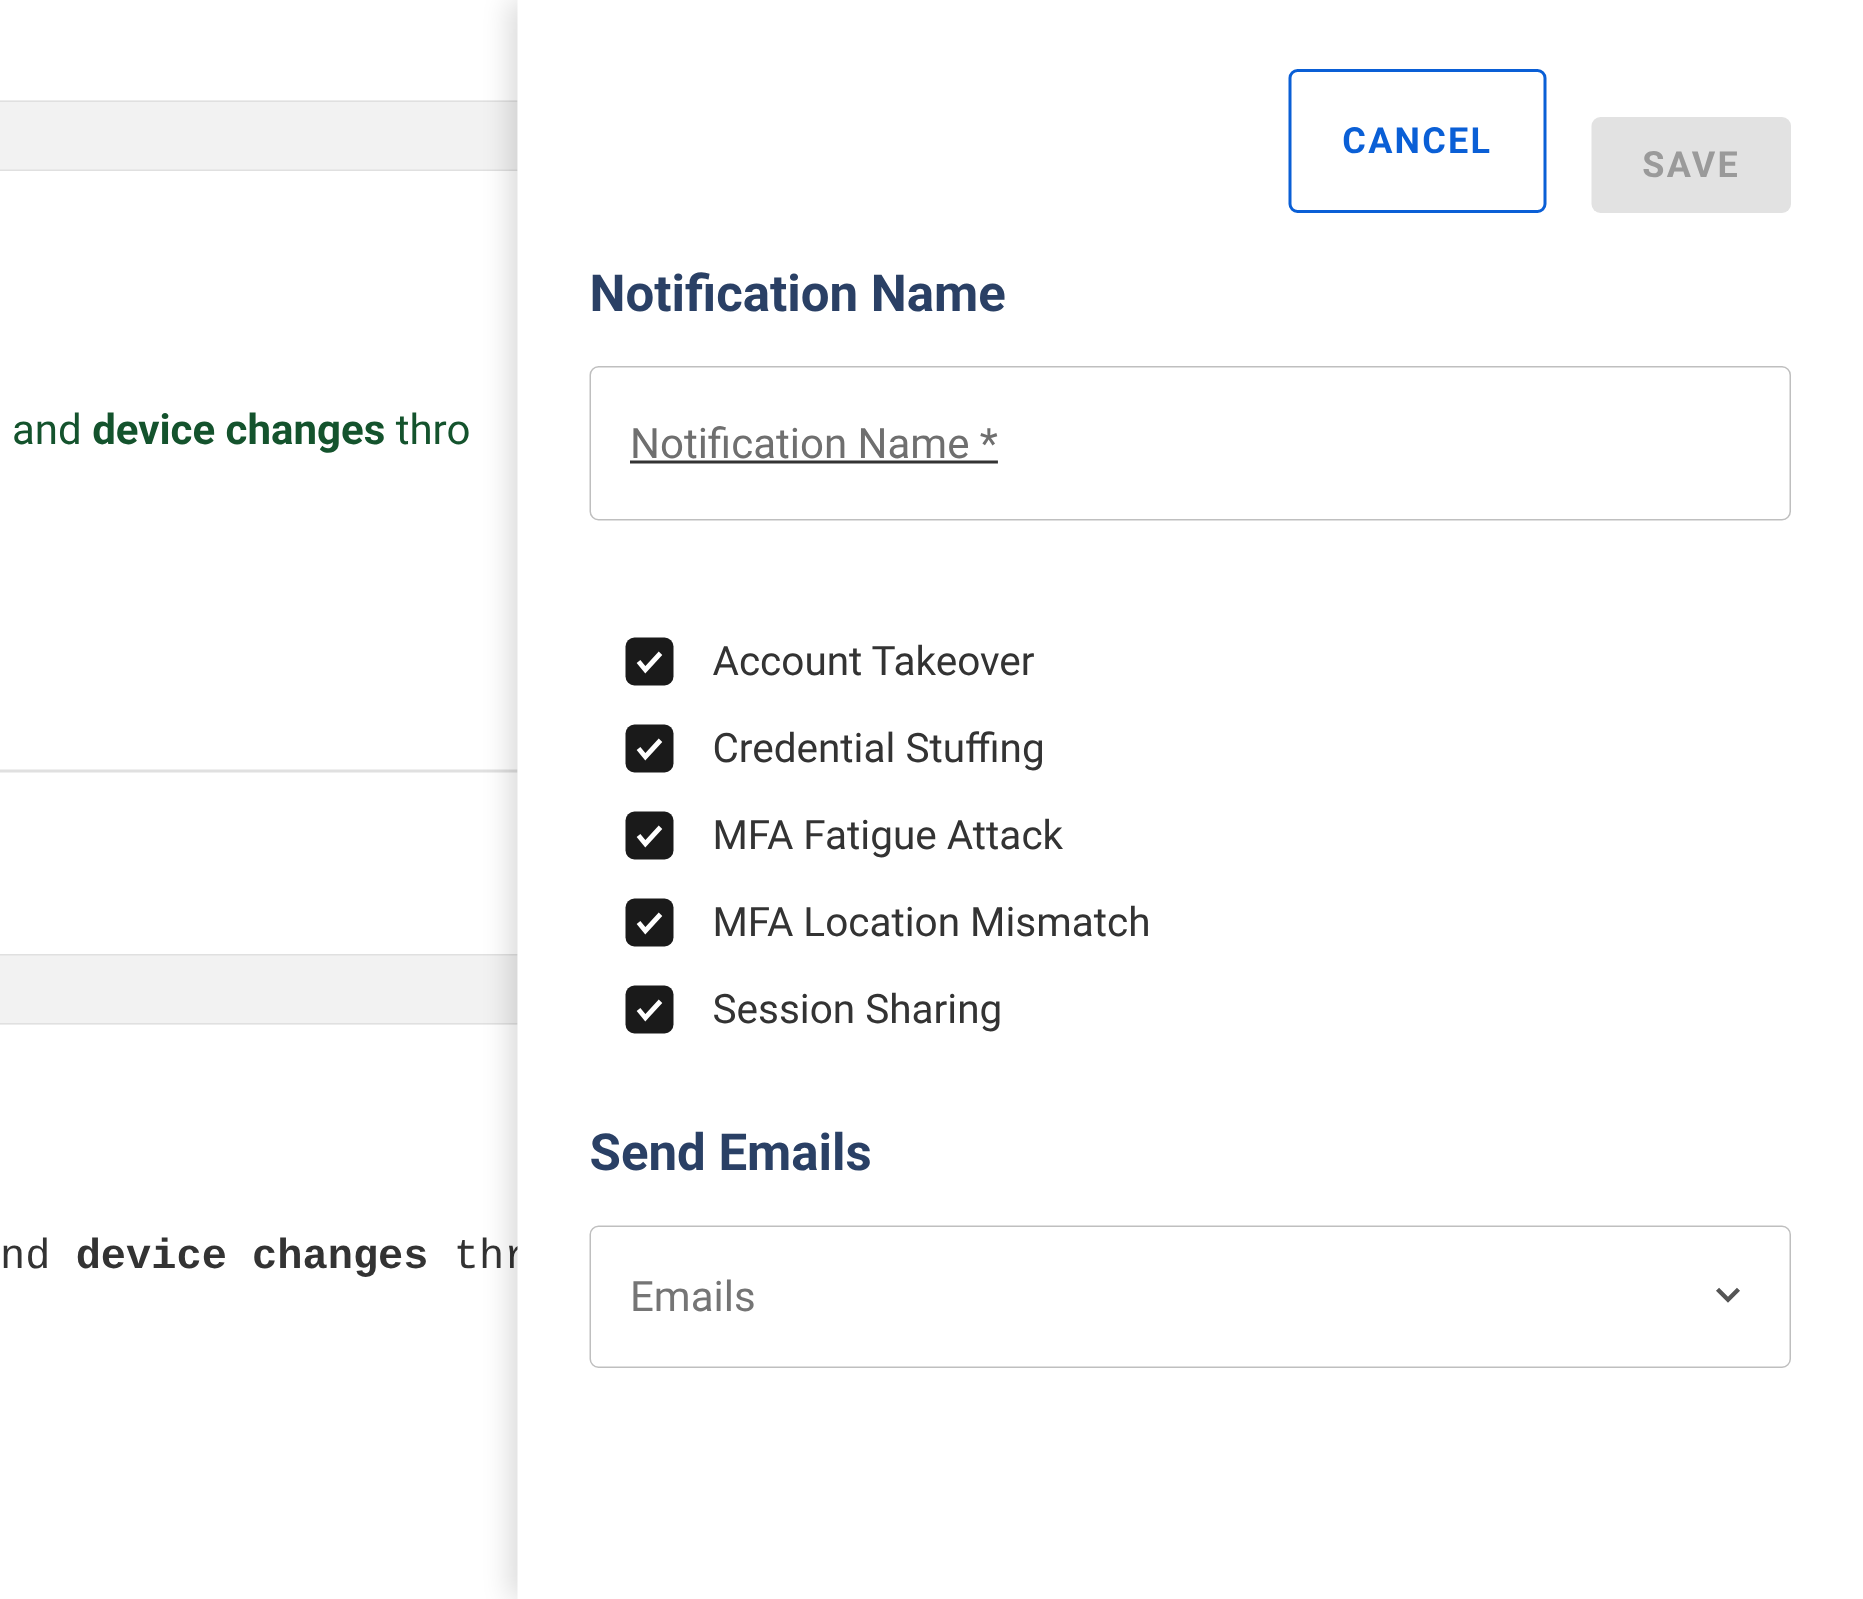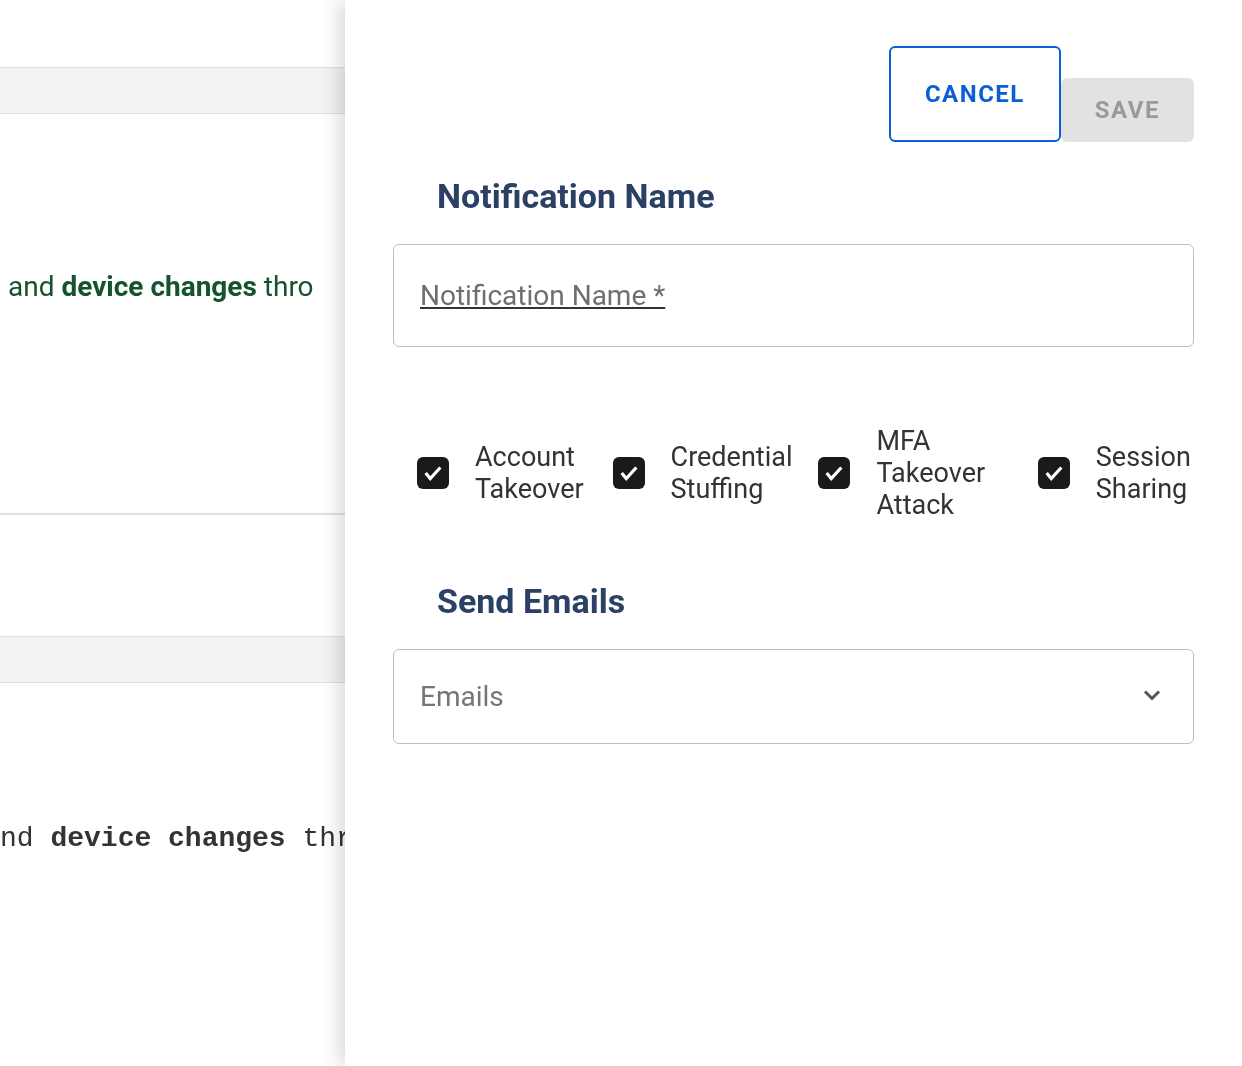--- a/index.html
+++ b/index.html
@@ -84,20 +84,21 @@
       right: 0;
       bottom: 0;
       background: #ffffff;
       box-shadow: -6px 0 18px rgba(0,0,0,0.15);
       padding: 46px 48px 0 48px;
     }
 
     .panel-actions {
       display: flex;
       justify-content: flex-end;
+      gap: 30px;
       margin-bottom: 34px;
     }
 
     .btn {
       font-size: 24px;
       font-weight: 700;
       letter-spacing: 1.5px;
       padding: 18px 34px;
       border-radius: 6px;
       cursor: pointer;
@@ -116,41 +117,40 @@
       border: none;
       cursor: not-allowed;
       margin-top: 32px;
     }
 
     .section-title {
       font-size: 34px;
       font-weight: 700;
       color: #2a4065;
       margin-bottom: 28px;
-      margin-left: 44px;
     }
 
     .text-input {
       width: 100%;
       font-size: 28px;
       font-family: inherit;
       padding: 34px 26px;
       border: 1px solid #bfbfbf;
       border-radius: 6px;
       color: #333;
       margin-bottom: 78px;
       text-decoration: underline;
     }
     .text-input::placeholder {
       color: #6f6f6f;
     }
 
     .checkbox-list {
       display: flex;
-      flex-direction: row;
+      flex-direction: column;
       gap: 26px;
       padding-left: 24px;
       margin-bottom: 60px;
     }
 
     .checkbox-row {
       display: flex;
       align-items: center;
       gap: 26px;
     }
@@ -259,23 +259,31 @@
       </span>
       <span class="checkbox-label">Credential Stuffing</span>
     </div>
 
     <div class="checkbox-row">
       <span class="checkbox">
         <svg viewBox="0 0 24 24">
             <polyline points="4 12 9 18 20 6"></polyline>
           </svg>
       </span>
-      <span class="checkbox-label">MFA Takeover Attack</span>
-    </div>
-
+      <span class="checkbox-label">MFA Fatigue Attack</span>
+    </div>
+
+    <div class="checkbox-row">
+      <span class="checkbox">
+        <svg viewBox="0 0 24 24">
+            <polyline points="4 12 9 18 20 6"></polyline>
+          </svg>
+      </span>
+      <span class="checkbox-label">MFA Location Mismatch</span>
+    </div>
 
     <div class="checkbox-row">
       <span class="checkbox">
         <svg viewBox="0 0 24 24">
             <polyline points="4 12 9 18 20 6"></polyline>
           </svg>
       </span>
       <span class="checkbox-label">Session Sharing</span>
     </div>
 

